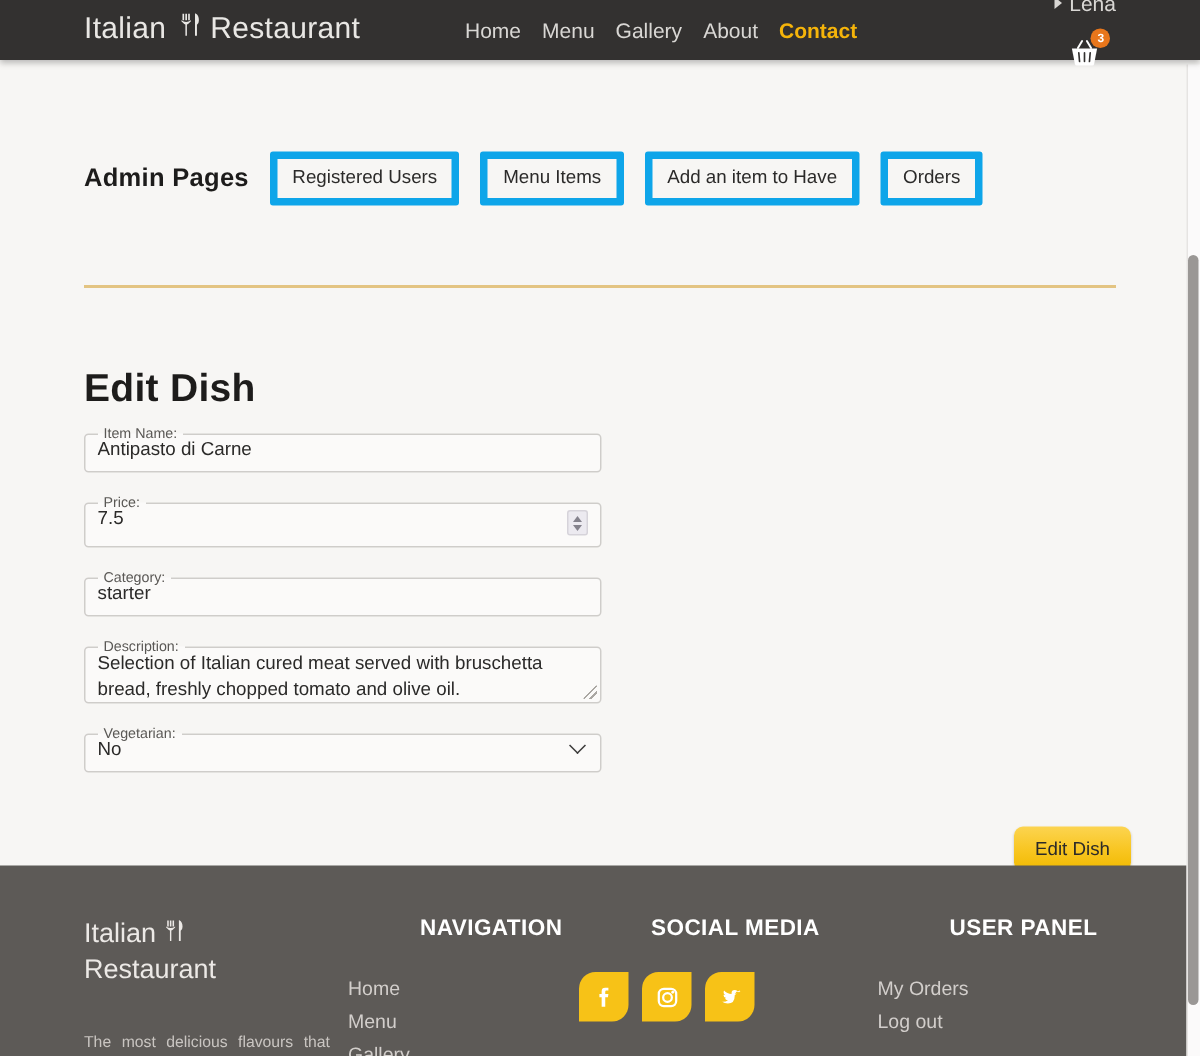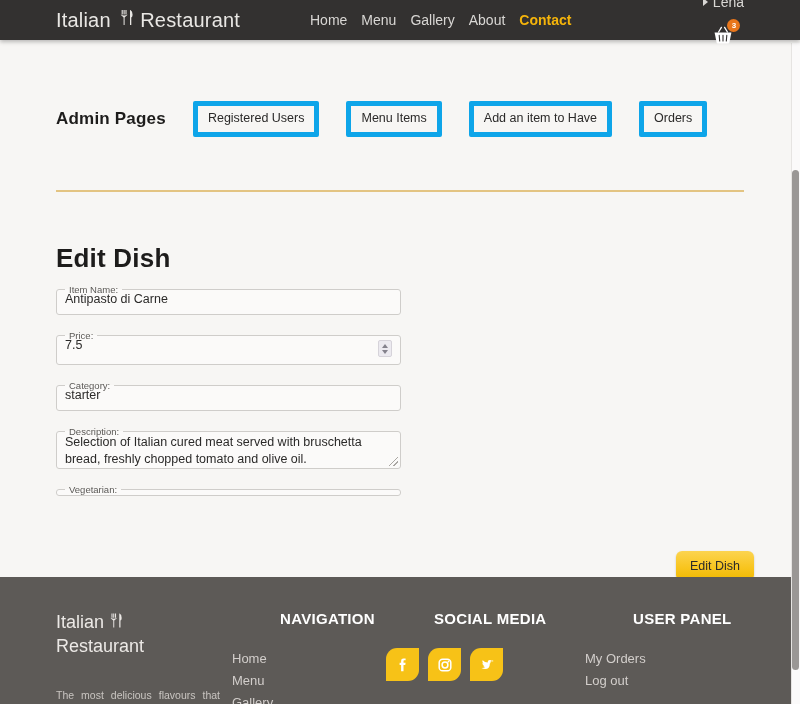--- a/index.html
+++ b/index.html
@@ -76,21 +76,21 @@
     text-align: center;
     padding: 0 2px;
     font-weight: bold;
   }
 
   
   .main { position: absolute; top: 43px; left: 0; width: 800px; }
 
   .admin-bar {
     position: absolute; left: 56px; top: 58px;
-    display: flex; align-items: center; gap: 27px;
+    display: flex; align-items: center; gap: 14px;
   }
   .admin-title {
     font-size: 17px; font-weight: bold; color: #1d1c1b;
     letter-spacing: .2px; white-space: nowrap;
   }
   .admin-btn {
     border: 5px solid #0ea5e9;
     background: transparent;
     color: #2b2a29;
     font-family: "Liberation Sans", sans-serif;
@@ -344,20 +344,24 @@
       </fieldset>
 
       <fieldset class="field">
         <legend>Description:</legend>
         <textarea class="field-input" style="">Selection of Italian cured meat served with bruschetta bread, freshly chopped tomato and olive oil.</textarea>
         <span class="resize-grip"></span>
       </fieldset>
 
       <fieldset class="field">
         <legend>Vegetarian:</legend>
+        <div class="select-row">
+          <input class="field-input" type="text" readonly="" value="No" style="">
+          <span class="chev-dn"></span>
+        </div>
       </fieldset>
     </form>
 
     <button class="submit-btn">Edit Dish</button>
   </div>
 
   <div class="footer">
 
     <div class="f-brand">
       <span>Italian</span>

